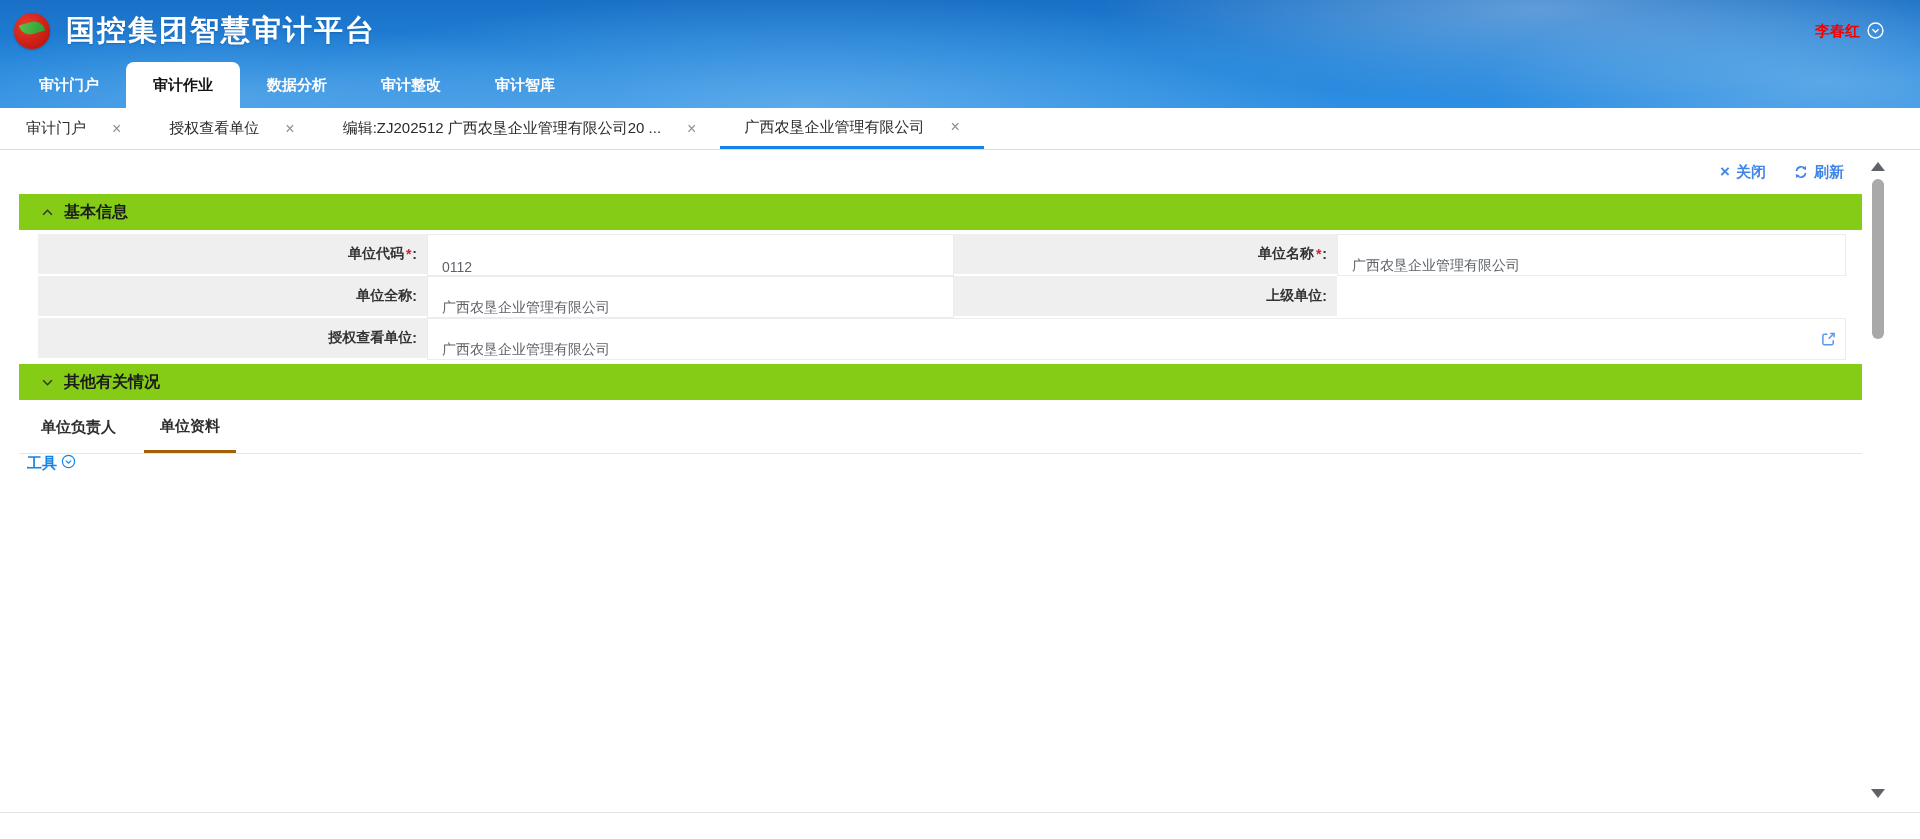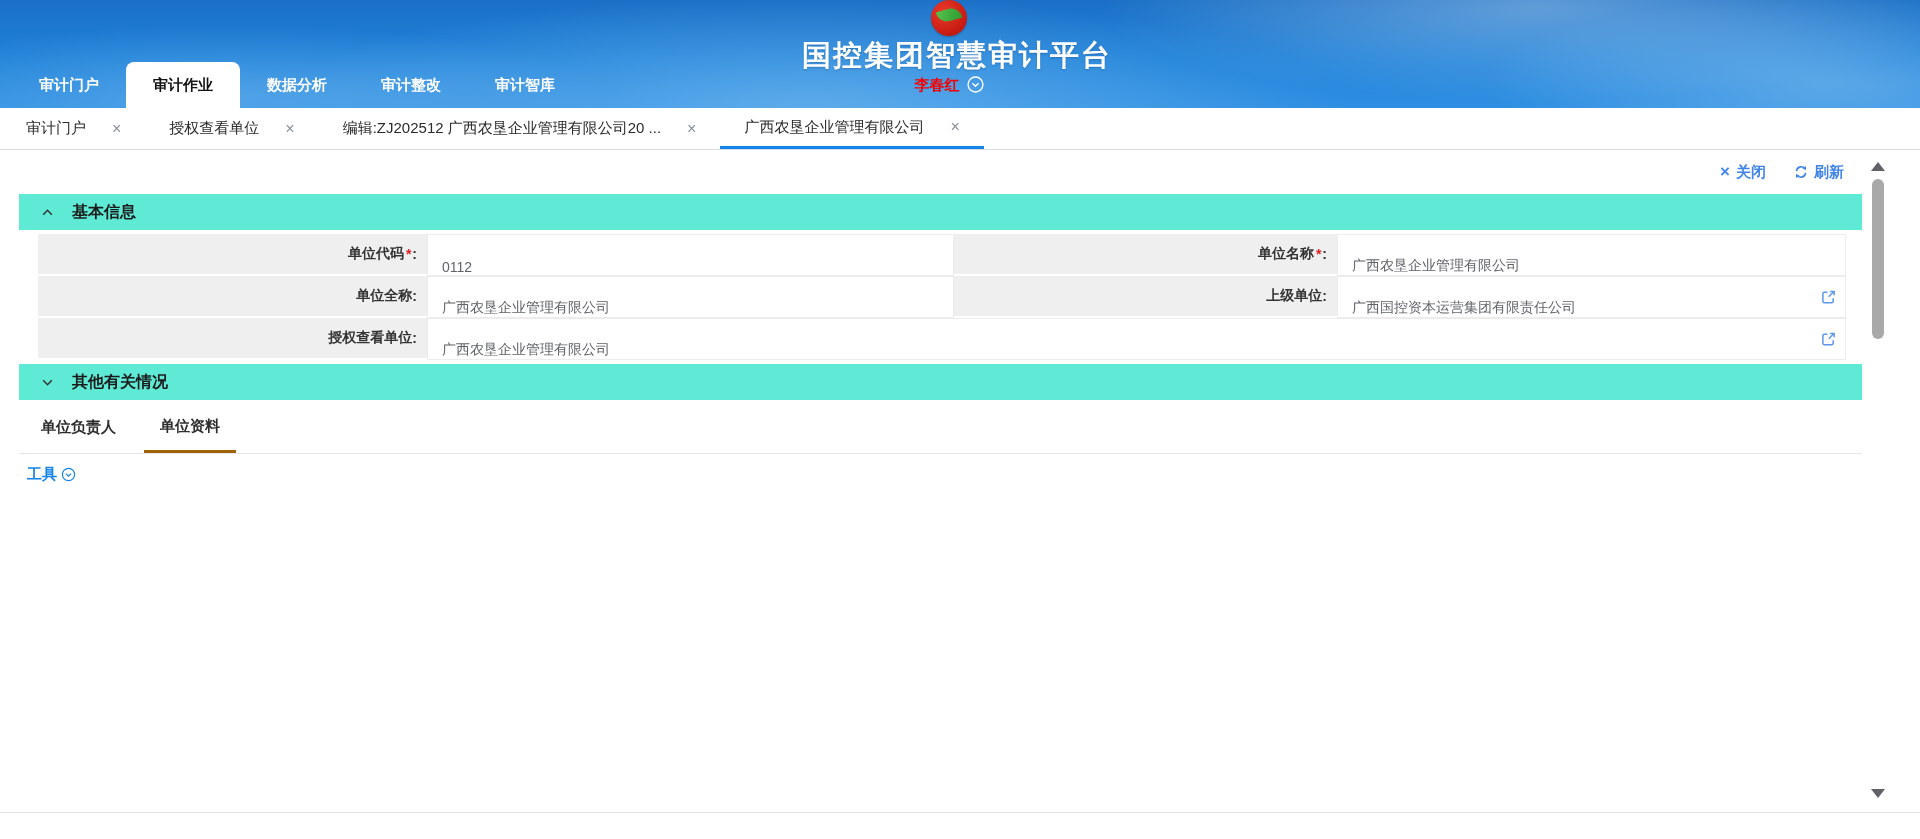--- a/index.html
+++ b/index.html
@@ -9,21 +9,21 @@
   
   .banner{
     height:108px;
     background:
       radial-gradient(ellipse 700px 150px at 80% 8%, rgba(255,255,255,.30), rgba(255,255,255,0) 62%),
       radial-gradient(ellipse 900px 190px at 42% 100%, rgba(130,195,242,.55), rgba(130,195,242,0) 60%),
       radial-gradient(ellipse 520px 130px at 95% 75%, rgba(170,215,246,.40), rgba(170,215,246,0) 65%),
       radial-gradient(ellipse 640px 120px at 12% 90%, rgba(150,205,244,.35), rgba(150,205,244,0) 60%),
       linear-gradient(180deg,#1a70c6 0%,#2082d9 55%,#2f8fe2 100%);
   }
-  .banner-top{ height:62px; display:flex; align-items:center; padding:0 36px 0 14px;flex-direction:column; }
+  .banner-top{ height:62px; display:flex; align-items:center; padding:0 36px 0 14px; }
   .logo{ width:36px; height:36px; border-radius:50%;
          background:radial-gradient(circle at 35% 32%, #ea392b 0%, #c51a12 70%, #a81410 100%);
          position:relative; flex:0 0 auto; box-shadow:0 1px 2px rgba(0,0,0,.25); }
   .logo::after{ content:""; position:absolute; left:6px; top:9px; width:24px; height:12px;
          background:linear-gradient(120deg,#57c24a,#2e9b33); border-radius:1px 14px 1px 14px;
          transform:rotate(-16deg); }
   .app-title{ color:#fff; font-size:29px; font-weight:bold; margin-left:16px; letter-spacing:2px;
          text-shadow:0 1px 2px rgba(0,40,90,.25); }
   .banner-spacer{ flex:1; }
   .user-box{ display:flex; align-items:flex-start; gap:7px; cursor:pointer; }
@@ -46,22 +46,22 @@
 
   
   .main{ position:relative; height:663px; border-bottom:1px solid #e2e4e6; background:#fff; }
   .toolbar{ height:44px; display:flex; justify-content:flex-end; align-items:center;
             gap:28px; padding-right:76px; }
   .tool-btn{ display:flex; align-items:center; gap:6px; color:#4285e8; font-size:15px;
              font-weight:bold; cursor:pointer; }
   .tool-btn .x-glyph{ font-size:17px; font-weight:bold; }
   .content{ padding:0 58px 0 19px; }
 
-  .section-header{ height:36px; background:#5eead4; display:flex; align-items:center;
-                   gap:18px; padding-left:22px; cursor:pointer; }
+  .section-header{ height:36px; background:#84cc16; display:flex; align-items:center;
+                   gap:10px; padding-left:22px; cursor:pointer; }
   .section-title{ font-size:16px; font-weight:bold; color:#1b1b1b; }
 
   
   .form{ margin:4px 16px 4px 0;padding-left:19px; }
   .frow{ display:flex; height:42px; }
   .flabel{ background:#efefef; display:flex; align-items:center; justify-content:flex-end;
            padding-right:10px; font-size:14px; font-weight:bold; color:#333;
            border-bottom:2px solid #fff; white-space:nowrap; }
   .req{ color:#e01e1e; margin:0 1px 0 2px; }
   .fvalue{ background:#fff; border:1px solid #ececec; display:flex; align-items:flex-end;
@@ -73,21 +73,21 @@
               display:flex; }
 
   
   .subtabs{ height:52px; border-bottom:1px solid #e4e7ed; display:flex; align-items:stretch;
             padding-left:6px; gap:12px; margin-top:2px; }
   .subtab{ display:flex; align-items:center; padding:0 16px; font-size:15px; color:#2d2d2d;
            cursor:pointer; font-weight:600; }
   .subtab.active{ border-bottom:3px solid #a16207; }
 
   
-  .tools{ height:40px; display:flex; align-items:center; gap:4px; padding-left:8px;
+  .tools{ height:40px; display:flex; gap:4px; padding-left:8px;
           color:#1584e8; font-size:15px; font-weight:bold; cursor:pointer; }
 
   
   .thead{ display:flex; height:50px; background:transparent; }
   .th{ background:#e7f4fc; display:flex; align-items:center; justify-content:center;
        font-size:14px; font-weight:bold; color:#333;
        border-top:1px solid #e0e0e0; border-bottom:1px solid #e0e0e0;
        border-right:1px solid #d8ebf6; }
   .th:first-child{ border-left:1px solid #e4e4e4; }
   .th-empty{ width:32px; } .th-check{ width:64px; } .th-upload{ width:314px; }
@@ -212,30 +212,20 @@
           <span>单位全称</span>
             <span>:</span>
         </div>
         <div class="fvalue w-v1">
           <span>广西农垦企业管理有限公司</span>
         </div>
         <div class="flabel w-l2">
           <span>上级单位</span>
             <span>:</span>
         </div>
-        <div class="fvalue w-grow">
-          <span>广西国控资本运营集团有限责任公司</span>
-          <span class="link-icon">
-            <svg width="15" height="15" viewBox="0 0 16 16">
-              <path d="M13 9.2v3.3a1.5 1.5 0 0 1-1.5 1.5h-8A1.5 1.5 0 0 1 2 12.5v-8A1.5 1.5 0 0 1 3.5 3h3.3" fill="none" stroke="#5b96ea" stroke-width="1.6"></path>
-              <path d="M9.8 2H14v4.2" fill="none" stroke="#5b96ea" stroke-width="1.6"></path>
-              <path d="M13.8 2.2 8.2 7.8" fill="none" stroke="#5b96ea" stroke-width="1.6"></path>
-            </svg>
-          </span>
-        </div>
       </div>
 
       <div class="frow">
         <div class="flabel w-l1">
           <span>授权查看单位</span>
             <span>:</span>
         </div>
         <div class="fvalue w-grow">
           <span>广西农垦企业管理有限公司</span>
           <span class="link-icon">

